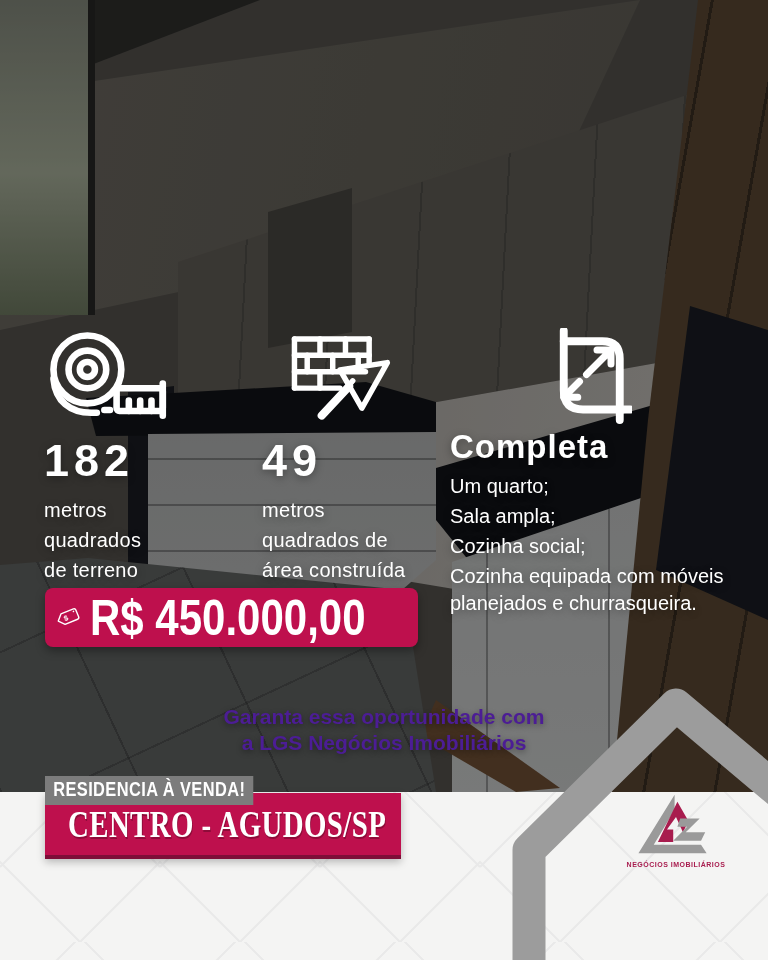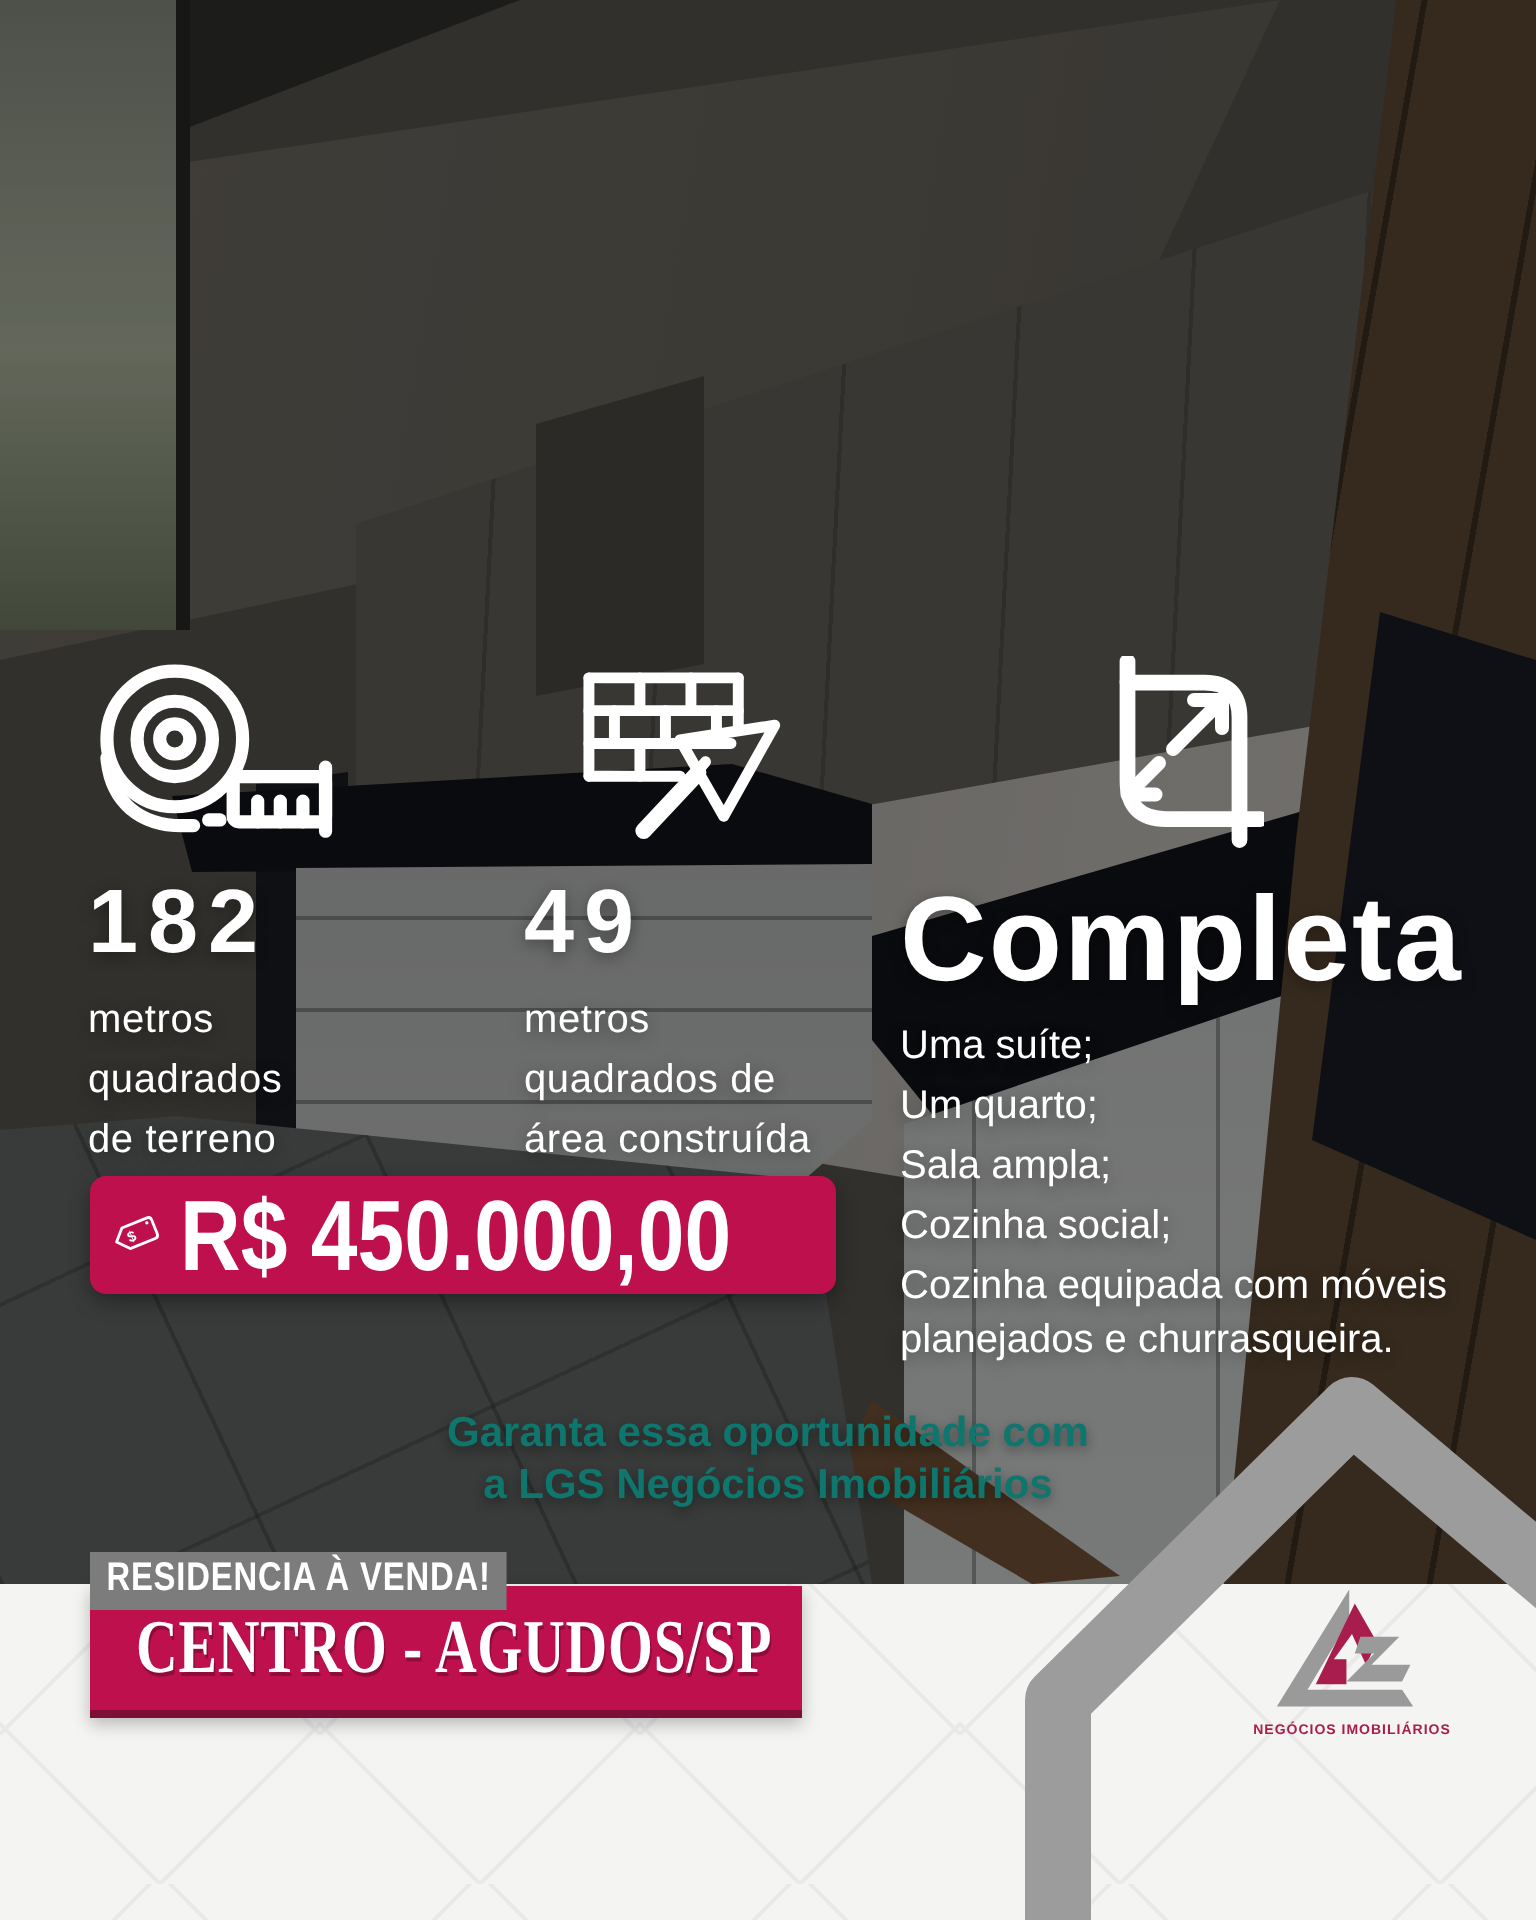--- a/index.html
+++ b/index.html
@@ -47,33 +47,33 @@
   .ph-overlay{background:rgba(8,9,11,.44);}
 
   
   .col{position:absolute;color:#fff;text-shadow:0 2px 8px rgba(0,0,0,.35);}
   .col1{left:44px;top:328px;width:205px;}
   .col2{left:262px;top:328px;width:195px;}
   .col3{left:450px;top:328px;width:302px;}
   .feat-icon{height:102px;}
   .feat-value{font-size:45px;font-weight:bold;letter-spacing:5px;line-height:1;margin-top:8px;}
   .feat-lines{margin-top:12px;font-size:20px;line-height:30px;letter-spacing:.3px;}
-  .details-title{font-size:60px;font-weight:bold;letter-spacing:1px;line-height:1;margin-top:10px;}
+  .details-title{font-size:33px;font-weight:bold;letter-spacing:1px;line-height:1;margin-top:0;}
   .details-items{margin-top:10px;font-size:20px;line-height:27px;}
   .detail-item{margin-bottom:3px;}
 
   
   .price-bar{position:absolute;left:45px;top:588px;width:373px;height:59px;
              background:var(--accent,#BE104D);border-radius:8px;display:flex;align-items:center;
              gap:8px;padding-left:10px;box-sizing:border-box;box-shadow:0 4px 10px rgba(0,0,0,.35);}
   .price-value{color:#fff;font-size:50px;font-weight:bold;white-space:nowrap;
                transform:scaleX(.84);transform-origin:left center;}
 
   
-  .cta{position:absolute;left:134px;top:704px;width:500px;text-align:center;color:#0f766e;
+  .cta{position:absolute;left:134px;top:704px;width:500px;text-align:center;color:#4c1d95;
        font-weight:bold;font-size:21px;line-height:26px;text-shadow:0 2px 6px rgba(0,0,0,.4);}
 
   
   .footer{position:absolute;left:0;top:792px;width:768px;height:168px;background:var(--footer_bg,#F4F4F3);}
   .pattern-svg{position:absolute;inset:0;}
   .house-svg{position:absolute;left:0;top:0;width:768px;height:960px;pointer-events:none;}
 
   .badge{position:absolute;left:45px;top:776px;background:var(--badge_gray,#7C7C7C);color:#fff;
          padding:2px 10px 4px;z-index:6;transform:scaleX(.82);transform-origin:left center;white-space:nowrap;}
   .badge-text{font-size:20px;font-weight:bold;letter-spacing:.5px;}
@@ -179,21 +179,20 @@
     <div class="feat-icon" style="margin-left:84px;">
       <svg width="98" height="100" viewBox="0 0 112 112" fill="none" stroke="#fff" stroke-width="9" stroke-linecap="round" stroke-linejoin="round">
         <path d="M34 2 V70 Q34 92 56 92 H110"></path>
         <path d="M34 14 H78 Q98 14 98 34 V104"></path>
         <path d="M60 52 L88 24 M88 40 V24 H72" stroke-width="8"></path>
         <path d="M52 60 L34 78 M34 62 V78 H50" stroke-width="8"></path>
       </svg>
     </div>
     <div class="details-title">Completa</div>
     <div class="details-items">
-      <div class="detail-item">Uma suíte;</div>
       <div class="detail-item">Um quarto;</div>
       <div class="detail-item">Sala ampla;</div>
       <div class="detail-item">Cozinha social;</div>
       <div class="detail-item">Cozinha equipada com móveis planejados e churrasqueira.</div>
     </div>
   </div>
 
   <div class="price-bar">
     <svg width="62" height="48" viewBox="0 0 116 84">
       <g transform="rotate(-22 52 42)" fill="none" stroke="#fff" stroke-width="6" stroke-linejoin="round">

